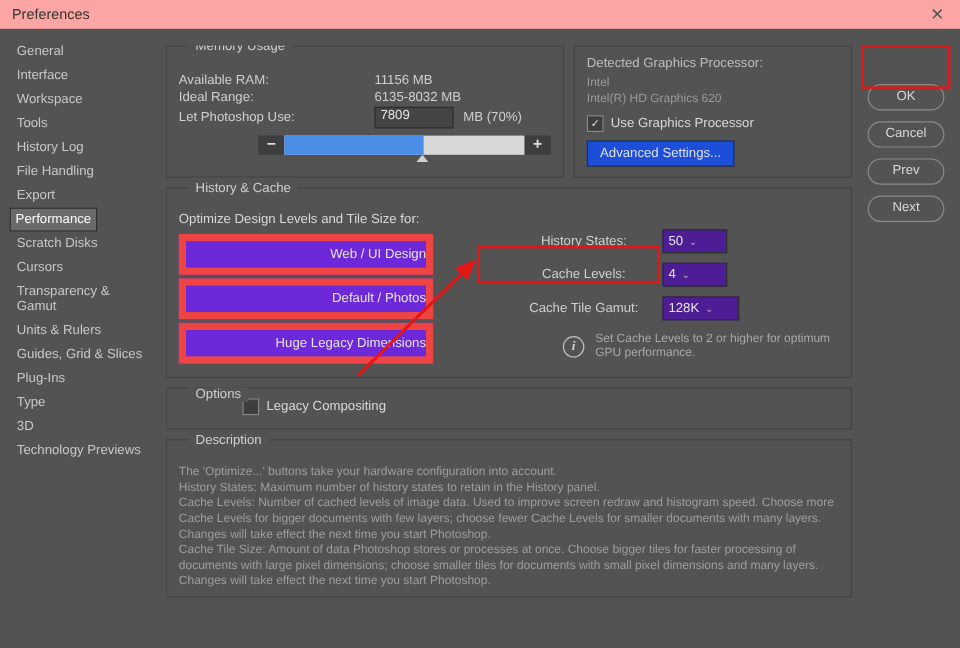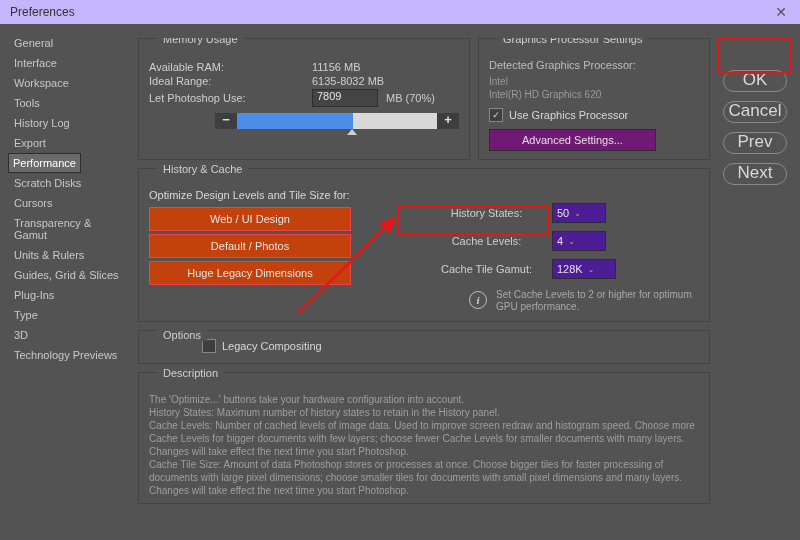--- a/index.html
+++ b/index.html
@@ -1,44 +1,44 @@
 <!DOCTYPE html>
 <html><head>
 <meta charset="utf-8">
 <style>
   html,body{margin:0;padding:0;width:800px;height:540px;background:#535353;font-family:Tahoma,Arial,sans-serif;font-size:11px;color:#d8d8d8;overflow:hidden}
-  .titlebar{height:24px;background:#c4b5fd;display:flex;align-items:center;justify-content:space-between;padding:0 6px 0 10px;color:#333}
+  .titlebar{height:24px;background:#fca5a5;display:flex;align-items:center;justify-content:space-between;padding:0 6px 0 10px;color:#333}
   .titlebar .title{font-size:12px}
   .closebtn{font-size:14px;color:#555;width:26px;text-align:center;line-height:28px}
   .body{position:absolute;top:28px;left:0;right:0;bottom:0;background:#535353}
   .sidebar{position:absolute;top:5px;left:8px;width:118px}
   .side-item{padding:4px 6px;color:#c8c8c8;cursor:default}
   .side-item.sel{background:#6a6a6a;color:#fff}
   .buttons{position:absolute;top:42px;right:15px;width:62px}
-  .btn{display:block;width:62px;height:20px;line-height:18px;border:1px solid #8a8a8a;border-radius:11px;text-align:center;color:#d8d8d8;margin-bottom:9px;font-size:17px;background:#535353}
+  .btn{display:block;width:62px;height:20px;line-height:18px;border:1px solid #8a8a8a;border-radius:11px;text-align:center;color:#d8d8d8;margin-bottom:9px;font-size:11px;background:#535353}
   .mainpane{position:absolute;top:10px;left:138px;right:90px;bottom:6px;overflow:hidden}
   .group{border:1px solid #444;margin-bottom:8px;padding:8px 10px 8px 10px;position:relative}
   .group > .legend{position:relative;top:-14px;left:8px;display:inline-block;background:#535353;padding:0 6px;color:#cfcfcf;margin-bottom:-8px}
   .row{display:flex;align-items:center;margin:2px 0}
   .lbl-r{width:155px;padding-right:8px;color:#cfcfcf}
   .val{color:#cfcfcf}
   .inp{background:#444;border:1px solid #2e2e2e;color:#e4e4e4;height:16px;width:56px;padding:0 4px;text-align:left}
   .sel{background:#4c1d95;border:1px solid #2e2e2e;color:#e4e4e4;height:18px;padding:0 4px;display:inline-flex;align-items:center;gap:5px}
   .chev{font-size:8px;color:#aaa}
   .slider{display:flex;align-items:center;margin:6px 0 0 66px}
   .sbtn{width:22px;height:16px;background:#3e3e3e;color:#e0e0e0;text-align:center;line-height:14px;font-weight:bold;font-size:13px}
   .track{position:relative;height:16px;width:200px;background:#d8d8d8}
   .fill{position:absolute;left:0;top:0;bottom:0;width:58%;background:#4a8ee8}
   .marker{position:absolute;top:16px;left:55%;width:0;height:0;border-left:5px solid transparent;border-right:5px solid transparent;border-bottom:6px solid #cfcfcf}
   .gpu .lbl{color:#bdbdbd;margin-bottom:4px}
   .gpu .det{color:#9a9a9a;font-size:10px;line-height:13px}
   .chk{display:inline-flex;align-items:center;gap:6px;margin:7px 0}
   .checkbox{width:12px;height:12px;border:1px solid #888;background:#3e3e3e;display:inline-flex;align-items:center;justify-content:center;font-size:9px;color:#e0e0e0}
-  .smallbtn{background:#701a75;border:1px solid #2e2e2e;color:#e0e0e0;height:20px;line-height:20px;padding:0 32px;display:inline-block;text-align:left}
-  .optbtn{width:200px;height:22px;line-height:22px;background:#c2410c;border:1px solid #ef4444;color:#e4e4e4;text-align:center;margin:3px 0}
+  .smallbtn{background:#1d4ed8;border:1px solid #2e2e2e;color:#e0e0e0;height:20px;line-height:20px;padding:0 10px;display:inline-block;text-align:left}
+  .optbtn{width:200px;height:22px;line-height:22px;background:#6d28d9;border:6px solid #ef4444;color:#e4e4e4;text-align:right;margin:3px 0}
   .hc-right-lbl{width:115px;text-align:center;padding-right:8px;color:#cfcfcf}
   .info-icon{width:16px;height:16px;border:1.3px solid #bdbdbd;border-radius:50%;display:inline-flex;align-items:center;justify-content:center;font-family:Georgia,serif;font-style:italic;font-weight:bold;font-size:11px;color:#cfcfcf;margin-right:6px}
   .info-text{color:#a8a8a8;font-size:10px;line-height:12px;display:inline-block;width:200px;vertical-align:middle}
   .desc{color:#9e9e9e;font-size:10px;line-height:13px}
   
   .anno{position:absolute;border:2px solid #e51616;pointer-events:none}
   svg.arrow{position:absolute;pointer-events:none}
 </style>
 </head>
 <body>
@@ -49,20 +49,21 @@
 </div>
 
 <div class="body">
 
   <div class="sidebar">
     <div class="side-item">General</div>
     <div class="side-item">Interface</div>
     <div class="side-item">Workspace</div>
     <div class="side-item">Tools</div>
     <div class="side-item">History Log</div>
+    <div class="side-item">File Handling</div>
     <div class="side-item">Export</div>
     <div class="side-item sel">Performance</div>
     <div class="side-item">Scratch Disks</div>
     <div class="side-item">Cursors</div>
     <div class="side-item">Transparency &amp; Gamut</div>
     <div class="side-item">Units &amp; Rulers</div>
     <div class="side-item">Guides, Grid &amp; Slices</div>
     <div class="side-item">Plug-Ins</div>
     <div class="side-item">Type</div>
     <div class="side-item">3D</div>
@@ -99,21 +100,20 @@
           <span class="sbtn">−</span>
           <span class="track">
               <span class="fill"></span>
               <span class="marker"></span>
             </span>
           <span class="sbtn">+</span>
         </div>
       </div>
 
       <div class="group gpu" style="flex:1">
-        <span class="legend">Graphics Processor Settings</span>
         <div class="lbl">Detected Graphics Processor:</div>
         <div class="det">
           <span>Intel</span><br><span>Intel(R) HD Graphics 620</span>
         </div>
         <div class="chk">
           <span class="checkbox">✓</span>
           <span>Use Graphics Processor</span>
         </div>
         <div><span class="smallbtn">Advanced Settings...</span></div>
       </div>

